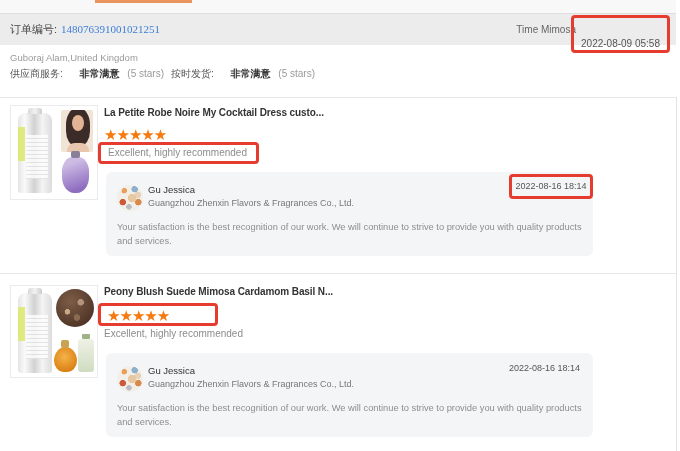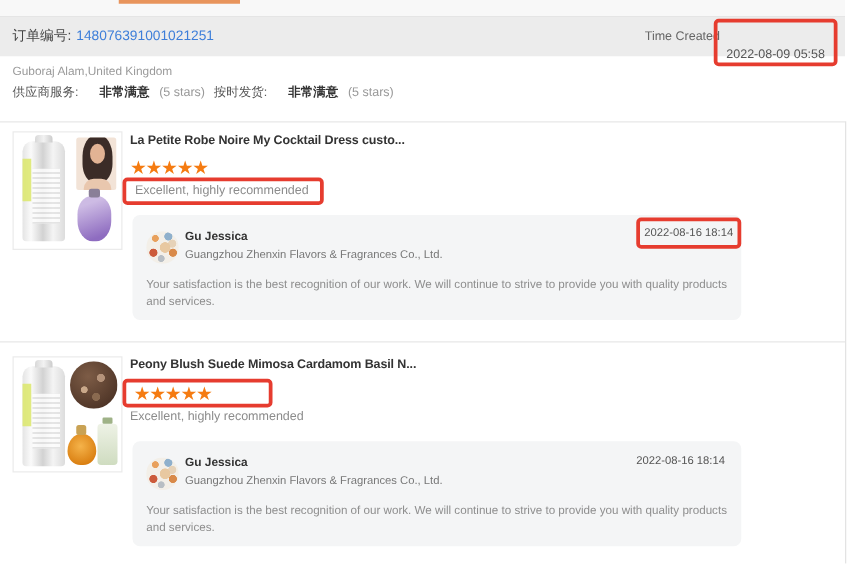--- a/index.html
+++ b/index.html
@@ -7,21 +7,21 @@
   body { font-family:"Liberation Sans","DejaVu Sans",sans-serif; }
   .page { position:relative; width:680px; height:451px; background:#fff; overflow:hidden; }
 
   
   .tab-strip { position:absolute; top:0; left:0; width:676px; height:14px; background:#f8f8f8; border-bottom:1px solid #dedede; }
   .tab-indicator { position:absolute; top:0; left:95px; width:97px; height:3px; background:#e8945c; }
 
   
   .header-bar { position:absolute; top:14px; left:0; width:676px; height:31px; background:#ececec; }
   .order-line { position:absolute; left:10px; top:0; height:31px; line-height:31px; font-size:11px; color:#444; }
-  .order-number { color:#3d7ed9; margin-left:4px; cursor:pointer; }
+  .order-number { color:#3d7ed9; margin-left:4px; cursor:pointer;font-family:Liberation Serif, serif; }
   .time-created-label { position:absolute; right:100px; top:0; height:31px; line-height:31px; font-size:10px; color:#666; }
   .redbox { border:3px solid #e63c2f; border-radius:4px; }
   .header-date-box { position:absolute; right:6px; top:1px; height:26px; line-height:20px; padding:16px 7px; font-size:10px; color:#555; background:transparent; }
 
   
   .buyer-line { position:absolute; left:10px; top:52px; font-size:9.5px; color:#9a9a9a; }
   .ratings-row { position:absolute; left:10px; top:67px; font-size:10px; color:#555; }
   .rating-group { position:absolute; top:0; white-space:nowrap; }
   .rating-group.second { left:161px; }
   .rating-value { color:#333; font-weight:bold; margin-left:14px; }
@@ -46,21 +46,21 @@
     background:
       radial-gradient(circle at 28% 22%, #e8a05c 0 2.5px, transparent 3px),
       radial-gradient(circle at 68% 16%, #8fb0cc 0 3px, transparent 3.5px),
       radial-gradient(circle at 22% 66%, #cc5a3a 0 3px, transparent 3.5px),
       radial-gradient(circle at 58% 50%, #e8c8a0 0 4px, transparent 4.5px),
       radial-gradient(circle at 82% 66%, #d98a4a 0 3px, transparent 3.5px),
       radial-gradient(circle at 46% 84%, #b8bec4 0 2.5px, transparent 3px),
       radial-gradient(circle at 80% 38%, #e6d2b8 0 3px, transparent 3.5px),
       #f3efe8;
   }
-  .reply-name { position:absolute; left:42px; top:12px; font-size:9.5px; font-weight:bold; color:#333; }
+  .reply-name { position:absolute; left:42px; top:12px; font-size:9.5px; font-weight:normal; color:#333; }
   .reply-company { position:absolute; left:42px; top:26px; font-size:9px; color:#777; white-space:nowrap; }
   .reply-date { font-size:9px; color:#555; white-space:nowrap; }
   .reply-date-boxed { position:absolute; left:403px; top:2px; width:84px; height:25px; line-height:19px; text-align:center; }
   .reply-date-plain { position:absolute; right:13px; top:10px; }
   .reply-body { position:absolute; left:11px; top:48px; width:465px; font-size:9.3px; line-height:14px; color:#8e8e8e; }
 
   
   .alu-bottle { position:absolute; left:7px; top:7px; width:34px; height:80px; border-radius:8px 8px 3px 3px;
     background:linear-gradient(90deg,#e4e4e4 0%,#fafafa 20%,#d2d2d2 48%,#f4f4f4 72%,#dcdcdc 100%); }
   .alu-bottle:before { content:""; position:absolute; top:-5px; left:10px; width:14px; height:6px; border-radius:3px 3px 0 0;
@@ -97,21 +97,21 @@
 <div class="page">
 
   <div class="tab-strip">
     <div class="tab-indicator"></div>
   </div>
 
   <div class="header-bar">
     <div class="order-line">
       <span>订单编号:</span><span class="order-number">148076391001021251</span>
     </div>
-    <div class="time-created-label">Time Created</div>
+    <div class="time-created-label">Time Mimosa</div>
     <div class="header-date-box redbox">2022-08-09 05:58</div>
   </div>
 
   <div class="buyer-line">Guboraj Alam,United Kingdom</div>
   <div class="ratings-row">
     <span class="rating-group">
       <span>供应商服务:</span>
       <span class="rating-value">非常满意</span>
       <span class="rating-note">(5 stars)</span>
     </span>

